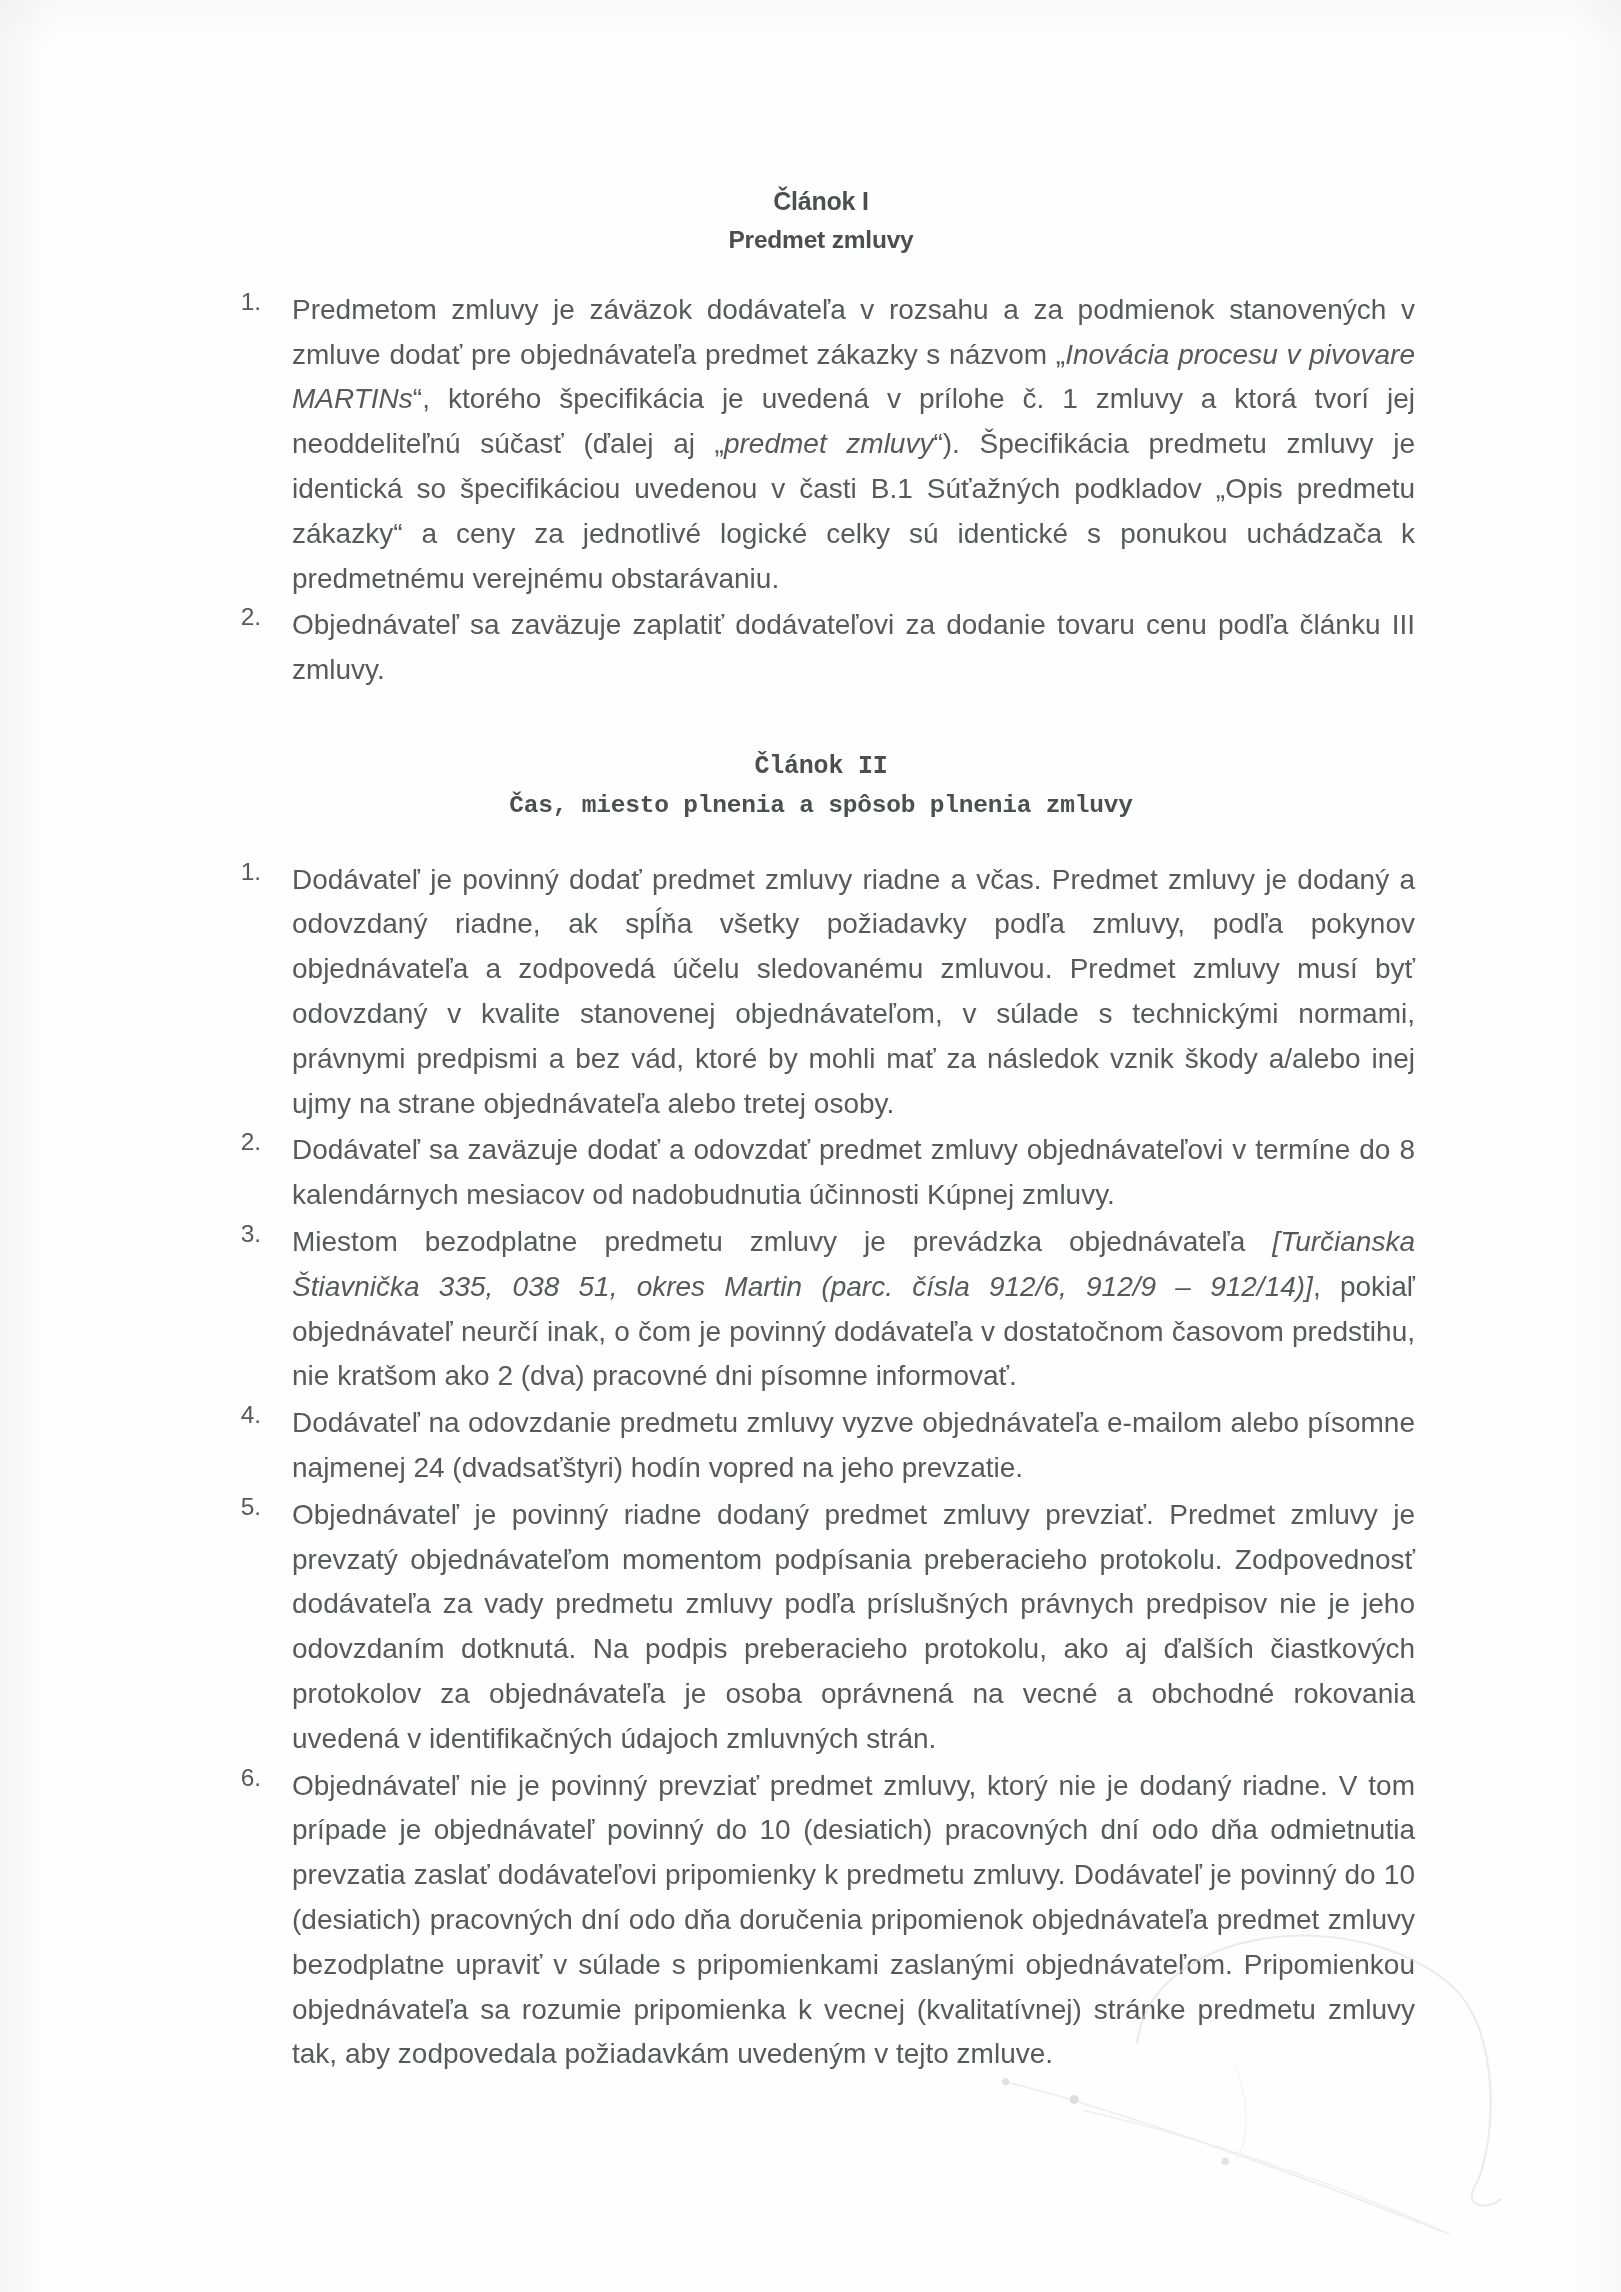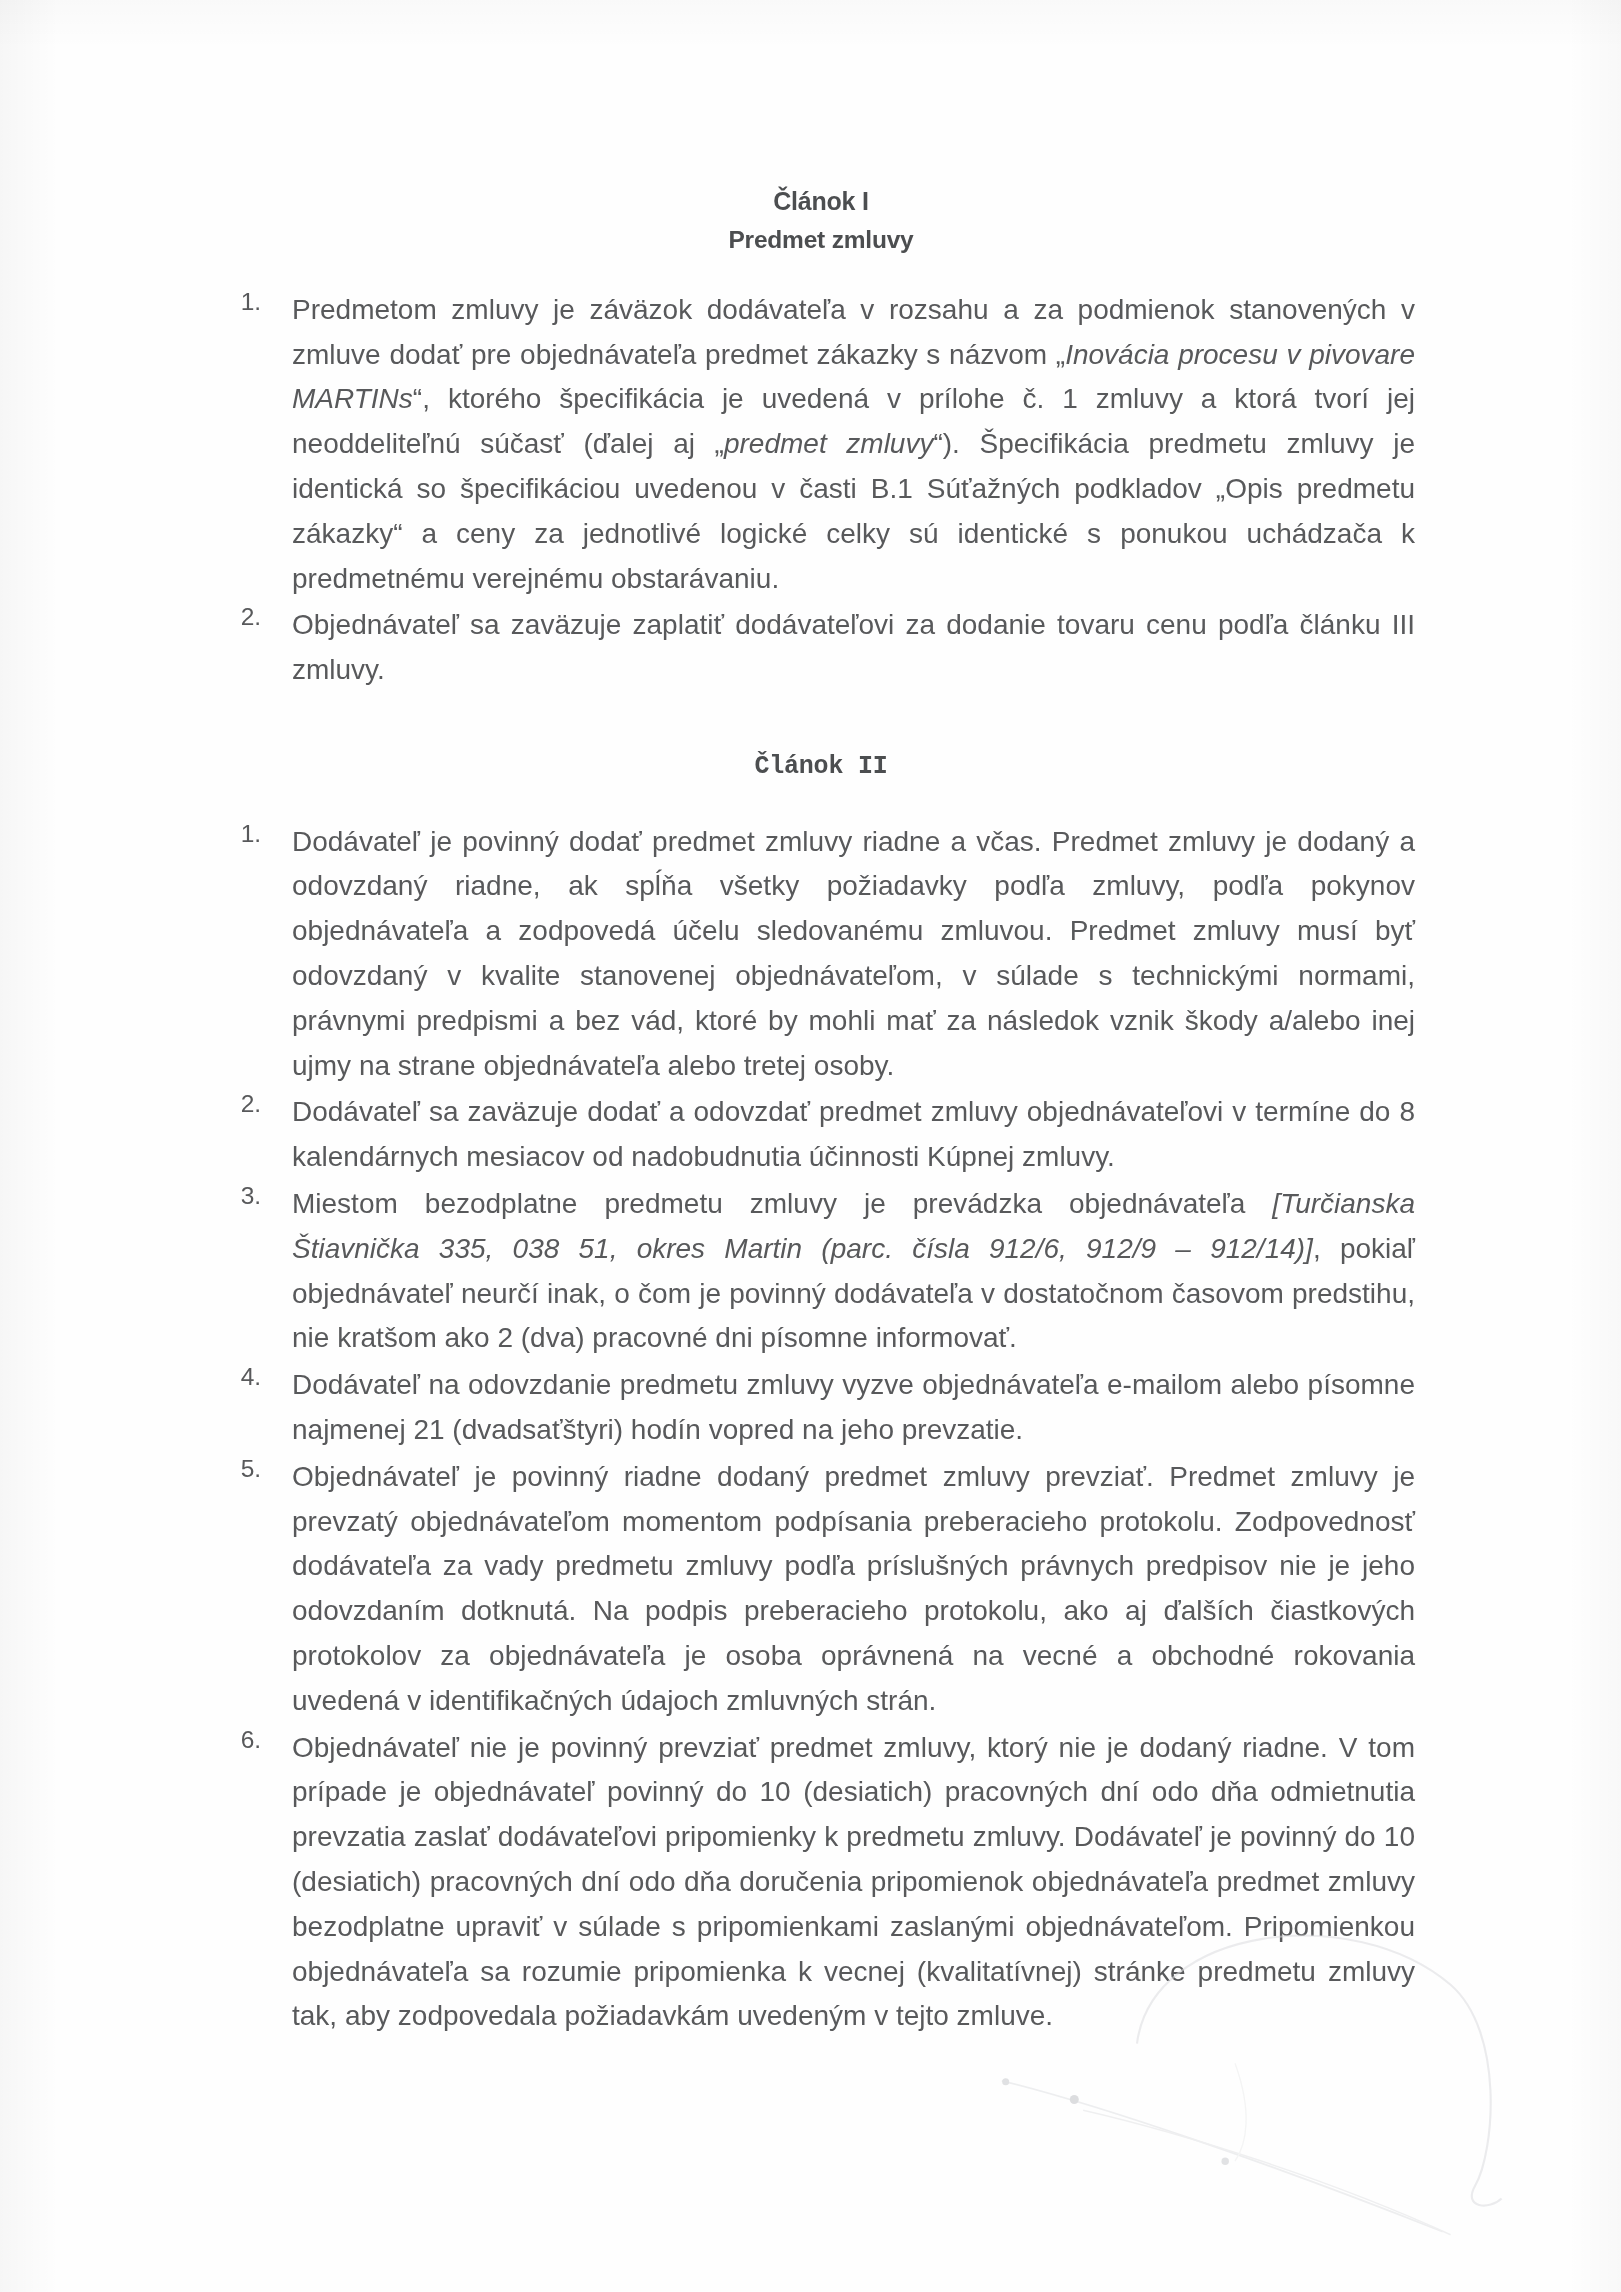--- a/index.html
+++ b/index.html
@@ -116,20 +116,21 @@
         <div class="ptext">
           <span>Objednávateľ sa zaväzuje zaplatiť dodávateľovi za dodanie tovaru cenu podľa článku III zmluvy.</span>
         </div>
       </li>
     </ol>
 
     <div class="spacer-mid"></div>
 
     <div class="art-head article-2-head">
       <span>Článok II</span>
+      <span class="sub">Čas, miesto plnenia a spôsob plnenia zmluvy</span>
     </div>
     <div class="spacer-small"></div>
 
     <ol class="items">
       <li>
         <span class="num">1.</span>
         <div class="ptext">
           <span>Dodávateľ je povinný dodať predmet zmluvy riadne a včas. Predmet zmluvy je dodaný a odovzdaný riadne, ak spĺňa všetky požiadavky podľa zmluvy, podľa pokynov objednávateľa a zodpovedá účelu sledovanému zmluvou. Predmet zmluvy musí byť odovzdaný v kvalite stanovenej objednávateľom, v súlade s technickými normami, právnymi predpismi a bez vád, ktoré by mohli mať za následok vznik škody a/alebo inej ujmy na strane objednávateľa alebo tretej osoby.</span>
         </div>
       </li>
@@ -141,21 +142,21 @@
       </li>
       <li>
         <span class="num">3.</span>
         <div class="ptext">
           <span>Miestom bezodplatne predmetu zmluvy je prevádzka objednávateľa </span><i>[Turčianska Štiavnička 335, 038 51, okres Martin (parc. čísla 912/6, 912/9 – 912/14)]</i><span>, pokiaľ objednávateľ neurčí inak, o čom je povinný dodávateľa v dostatočnom časovom predstihu, nie kratšom ako 2 (dva) pracovné dni písomne informovať.</span>
         </div>
       </li>
       <li>
         <span class="num">4.</span>
         <div class="ptext">
-          <span>Dodávateľ na odovzdanie predmetu zmluvy vyzve objednávateľa e-mailom alebo písomne najmenej 21 (dvadsaťštyri) hodín vopred na jeho prevzatie.</span>
+          <span>Dodávateľ na odovzdanie predmetu zmluvy vyzve objednávateľa e-mailom alebo písomne najmenej 24 (dvadsaťštyri) hodín vopred na jeho prevzatie.</span>
         </div>
       </li>
       <li>
         <span class="num">5.</span>
         <div class="ptext">
           <span>Objednávateľ je povinný riadne dodaný predmet zmluvy prevziať. Predmet zmluvy je prevzatý objednávateľom momentom podpísania preberacieho protokolu. Zodpovednosť dodávateľa za vady predmetu zmluvy podľa príslušných právnych predpisov nie je jeho odovzdaním dotknutá. Na podpis preberacieho protokolu, ako aj ďalších čiastkových protokolov za objednávateľa je osoba oprávnená na vecné a obchodné rokovania uvedená v identifikačných údajoch zmluvných strán.</span>
         </div>
       </li>
       <li>
         <span class="num">6.</span>

